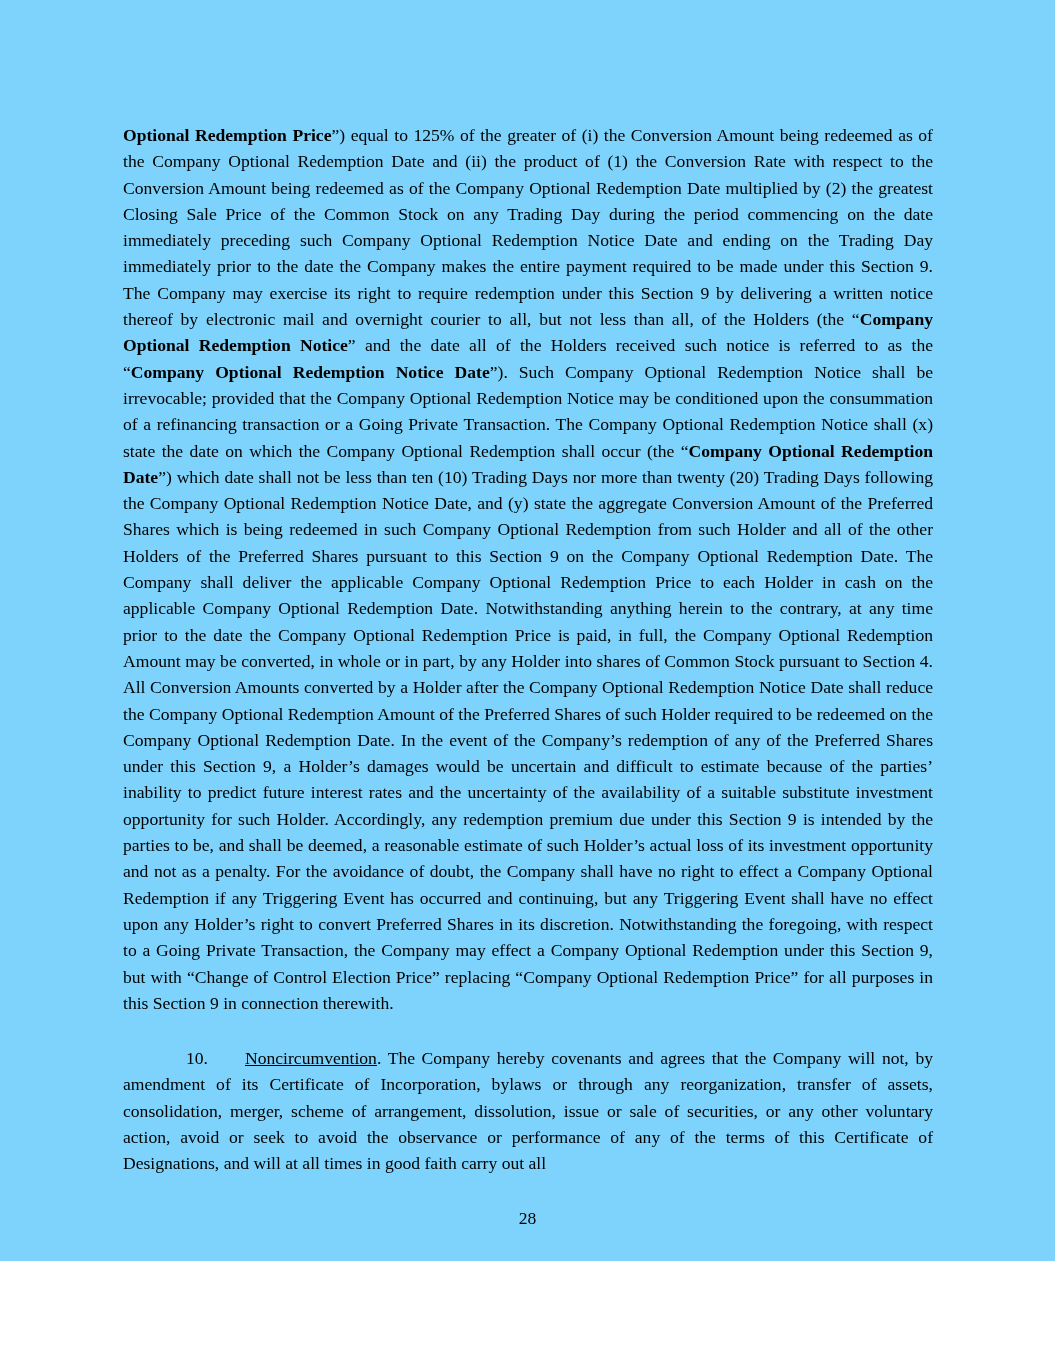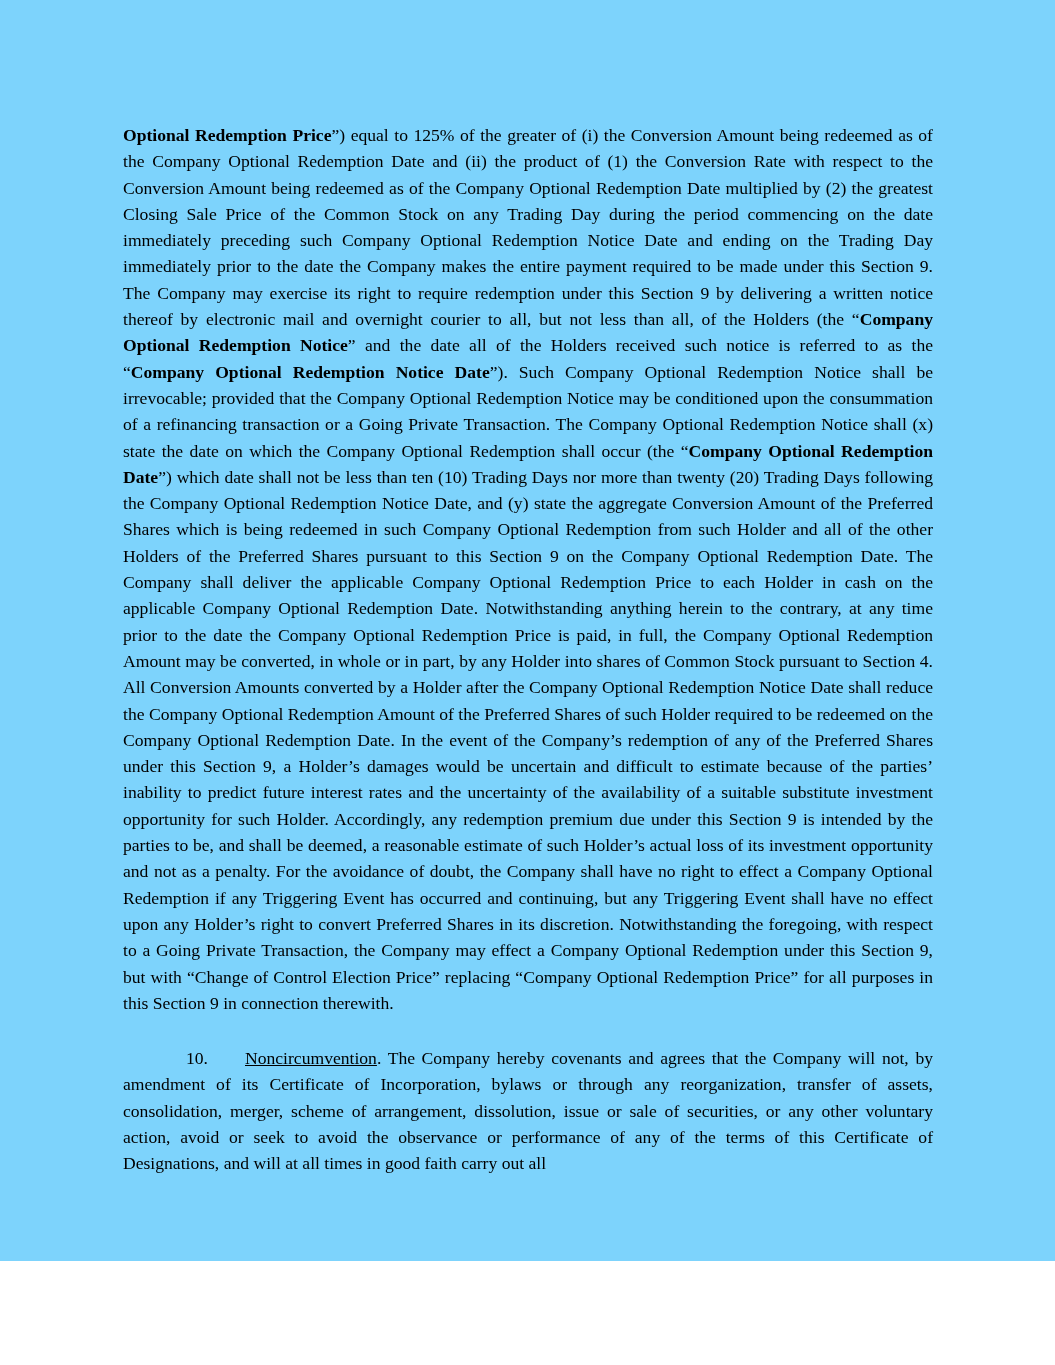--- a/index.html
+++ b/index.html
@@ -51,13 +51,14 @@
   }
 </style>
 </head>
 <body>
 
 <div class="page">
   <div class="content">
     <p class="para"><span class="b">Optional Redemption Price</span><span>”) equal to 125% of the greater of (i) the Conversion Amount being redeemed as of the Company Optional Redemption Date and (ii) the product of (1) the Conversion Rate with respect to the Conversion Amount being redeemed as of the Company Optional Redemption Date multiplied by (2) the greatest Closing Sale Price of the Common Stock on any Trading Day during the period commencing on the date immediately preceding such Company Optional Redemption Notice Date and ending on the Trading Day immediately prior to the date the Company makes the entire payment required to be made under this Section 9.  The Company may exercise its right to require redemption under this Section 9 by delivering a written notice thereof by electronic mail and overnight courier to all, but not less than all, of the Holders (the “</span><span class="b">Company Optional Redemption Notice</span><span>” and the date all of the Holders received such notice is referred to as the “</span><span class="b">Company Optional Redemption Notice Date</span><span>”).  Such Company Optional Redemption Notice shall be irrevocable; provided that the Company Optional Redemption Notice may be conditioned upon the consummation of a refinancing transaction or a Going Private Transaction.  The Company Optional Redemption Notice shall (x) state the date on which the Company Optional Redemption shall occur (the “</span><span class="b">Company Optional Redemption Date</span><span>”) which date shall not be less than ten (10) Trading Days nor more than twenty (20) Trading Days following the Company Optional Redemption Notice Date, and (y) state the aggregate Conversion Amount of the Preferred Shares which is being redeemed in such Company Optional Redemption from such Holder and all of the other Holders of the Preferred Shares pursuant to this Section 9 on the Company Optional Redemption Date.  The Company shall deliver the applicable Company Optional Redemption Price to each Holder in cash on the applicable Company Optional Redemption Date.  Notwithstanding anything herein to the contrary, at any time prior to the date the Company Optional Redemption Price is paid, in full, the Company Optional Redemption Amount may be converted, in whole or in part, by any Holder into shares of Common Stock pursuant to Section 4.  All Conversion Amounts converted by a Holder after the Company Optional Redemption Notice Date shall reduce the Company Optional Redemption Amount of the Preferred Shares of such Holder required to be redeemed on the Company Optional Redemption Date.  In the event of the Company’s redemption of any of the Preferred Shares under this Section 9, a Holder’s damages would be uncertain and difficult to estimate because of the parties’ inability to predict future interest rates and the uncertainty of the availability of a suitable substitute investment opportunity for such Holder. Accordingly, any redemption premium due under this Section 9 is intended by the parties to be, and shall be deemed, a reasonable estimate of such Holder’s actual loss of its investment opportunity and not as a penalty.  For the avoidance of doubt, the Company shall have no right to effect a Company Optional Redemption if any Triggering Event has occurred and continuing, but any Triggering Event shall have no effect upon any Holder’s right to convert Preferred Shares in its discretion.  Notwithstanding the foregoing, with respect to a Going Private Transaction, the Company may effect a Company Optional Redemption under this Section 9, but with “Change of Control Election Price” replacing “Company Optional Redemption Price” for all purposes in this Section 9 in connection therewith.</span></p>
     <p class="para indent-first"><span>10.</span><span class="tab"></span><span class="u">Noncircumvention</span><span>.  The Company hereby covenants and agrees that the Company will not, by amendment of its Certificate of Incorporation, bylaws or through any reorganization, transfer of assets, consolidation, merger, scheme of arrangement, dissolution, issue or sale of securities, or any other voluntary action, avoid or seek to avoid the observance or performance of any of the terms of this Certificate of Designations, and will at all times in good faith carry out all</span></p>
   </div>
+  <div class="page-number">28</div>
 </div>
 
 </body></html>

